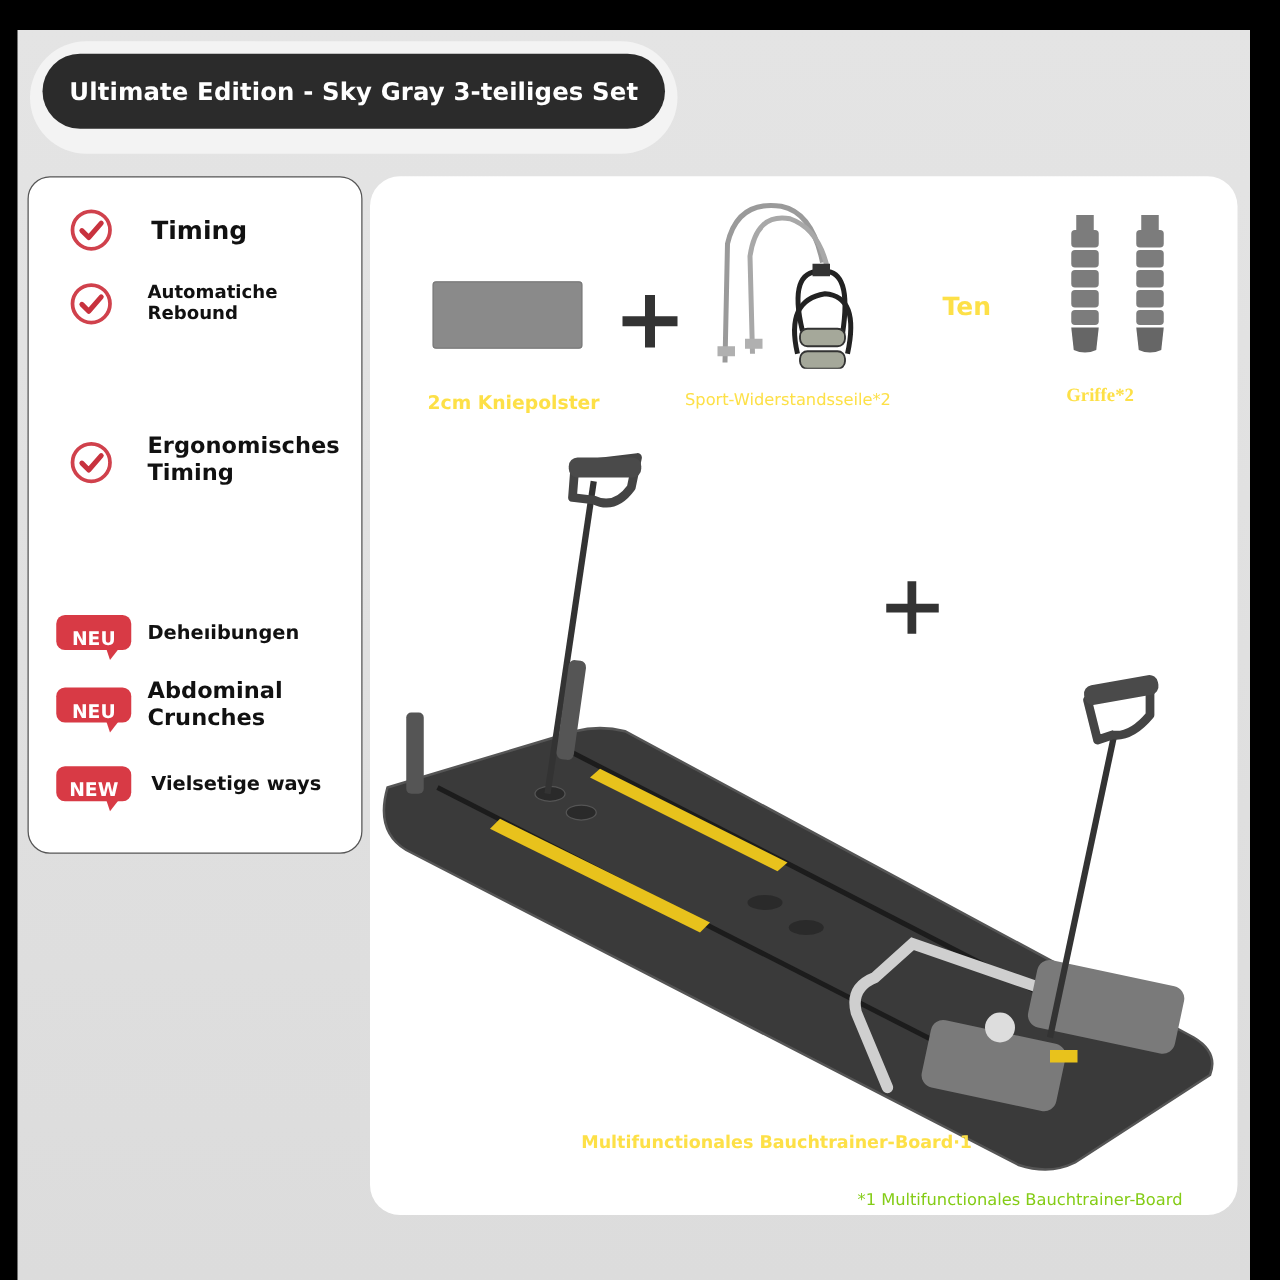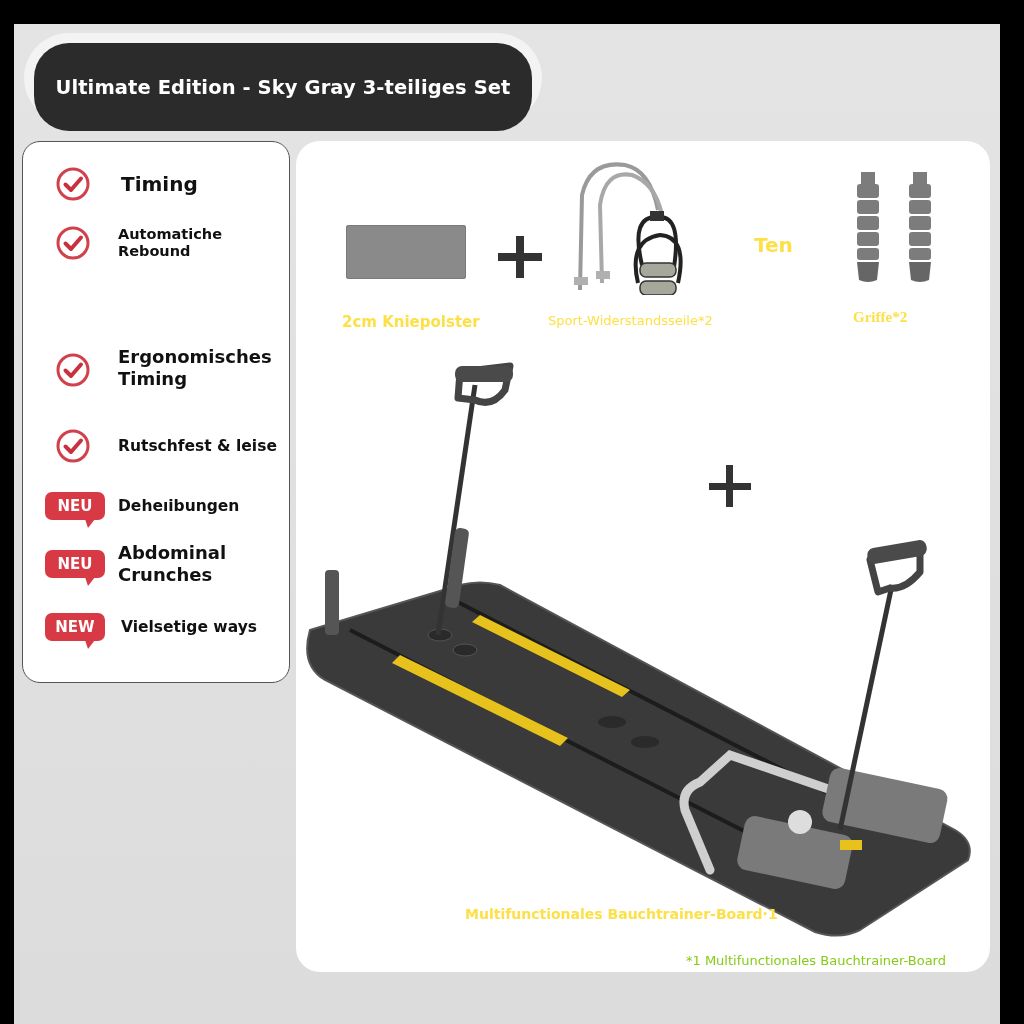--- a/index.html
+++ b/index.html
@@ -2,31 +2,31 @@
 <html><head>
 <meta charset="utf-8">
 <style>
   html, body { margin:0; padding:0; }
   body { width:1024px; height:1024px; background:#000; position:relative; overflow:hidden;
          font-family:"DejaVu Sans", sans-serif; }
   .canvas { position:absolute; left:14px; top:24px; width:986px; height:1000px;
             background:linear-gradient(180deg,#e4e4e4 0%,#dcdcdc 100%); }
   .title-pill-outer { position:absolute; left:24px; top:33px; width:518px; height:90px;
             border-radius:45px; background:#f3f3f3; }
-  .title-pill { position:absolute; left:34px; top:43px; width:498px; height:88px;
+  .title-pill { position:absolute; left:34px; top:43px; width:498px; height:60px;
             border-radius:35px; background:#2b2b2b; color:#fff; display:flex; align-items:center;
             justify-content:center; font-weight:bold; font-size:19.5px; letter-spacing:0.1px; }
 
   .features { position:absolute; left:22px; top:141px; width:268px; height:542px;
             background:#fff; border:1.5px solid #555; border-radius:18px; box-sizing:border-box;padding-left:42px; }
   .feat { position:absolute; left:0; width:100%; display:flex; align-items:center; }
   .feat .check { position:absolute; left:32px; width:36px; height:36px; }
   .feat .label { position:absolute; left:95px; font-weight:bold; color:#111; line-height:1.2; }
   .badge { position:absolute; left:22px; width:60px; height:28px; background:#d83a45; border-radius:7px;
-           color:#fff; font-weight:bold; font-size:15px; display:flex; align-items:center; justify-content:center; }
+           color:#fff; font-weight:bold; font-size:15px; display:flex; align-items:flex-end; justify-content:center; }
   .badge::after { content:""; position:absolute; right:10px; bottom:-8px; width:0; height:0;
            border-left:3px solid transparent; border-right:7px solid transparent; border-top:9px solid #d83a45; }
 
   .product-panel { position:absolute; left:296px; top:141px; width:694px; height:831px;
             background:#fff; border-radius:24px; }
   .item-label { position:absolute; font-weight:bold; color:#fde047; }
   .plus { position:absolute; }
   .plus::before, .plus::after { content:""; position:absolute; background:#333; }
   .footnote { position:absolute; color:#84cc16; font-size:13px; }
 </style>
@@ -63,27 +63,20 @@
     <svg class="check" viewBox="0 0 36 36">
       <circle cx="18" cy="18" r="15" fill="none" stroke="#d0414c" stroke-width="3"></circle>
       <path d="M10.5 18.5 L16 24 L26 12.5" fill="none" stroke="#c8323e" stroke-width="4" stroke-linecap="round" stroke-linejoin="round"></path>
     </svg>
     <span class="label" style="font-size:18px;top:-6px;">
       <span>Ergonomisches</span><br>
       <span>Timing</span>
     </span>
   </div>
 
-  <div class="feat" style="top:286px;height:36px;">
-    <svg class="check" viewBox="0 0 36 36">
-      <circle cx="18" cy="18" r="15" fill="none" stroke="#d0414c" stroke-width="3"></circle>
-      <path d="M10.5 18.5 L16 24 L26 12.5" fill="none" stroke="#c8323e" stroke-width="4" stroke-linecap="round" stroke-linejoin="round"></path>
-    </svg>
-    <span class="label" style="font-size:15.5px;">Rutschfest &amp; leise</span>
-  </div>
 
   <div class="feat" style="top:349px;height:30px;">
     <div class="badge">
         <span>NEU</span>
       </div>
     <span class="label" style="font-size:15.5px;">Deheıibungen</span>
   </div>
 
   <div class="feat" style="top:407px;height:30px;">
     <div class="badge">

